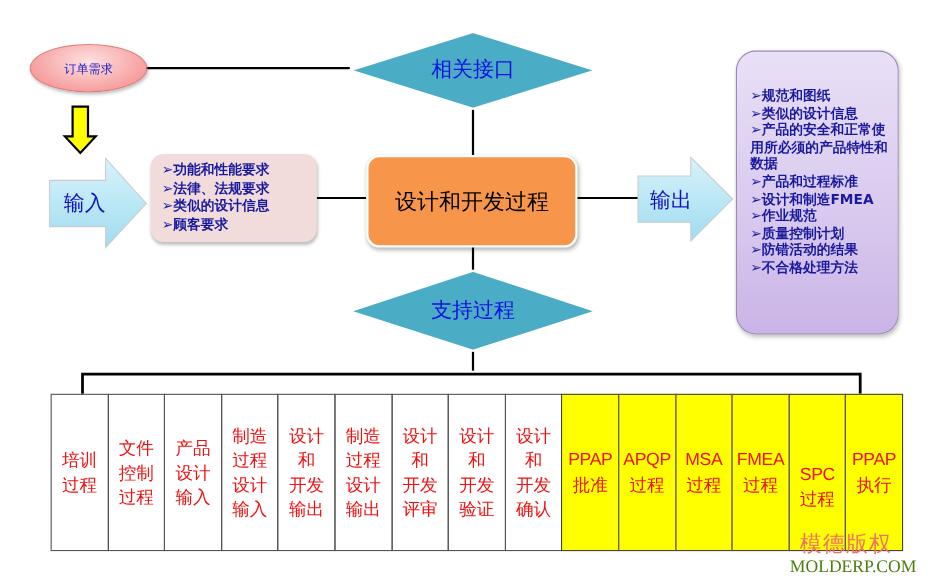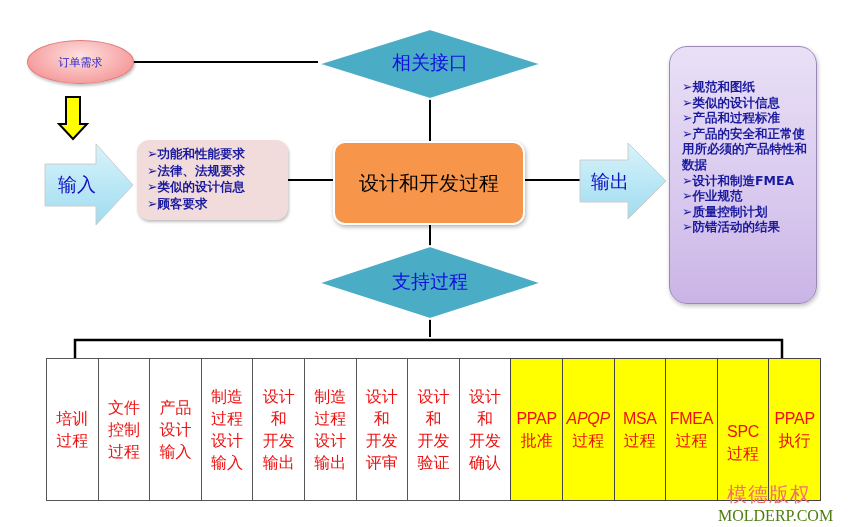--- a/index.html
+++ b/index.html
@@ -73,26 +73,27 @@
 <div class="abs input-box">
   <div>➢功能和性能要求</div>
   <div>➢法律、法规要求</div>
   <div>➢类似的设计信息</div>
   <div>➢顾客要求</div>
 </div>
 
 <div class="abs output-box">
   <div>➢规范和图纸</div>
   <div>➢类似的设计信息</div>
+  <div>➢产品的安全和正常使用所必须的产品特性和数据</div>
   <div>➢产品和过程标准</div>
-  <div>➢产品的安全和正常使用所必须的产品特性和数据</div>
   <div>➢设计和制造FMEA</div>
   <div>➢作业规范</div>
   <div>➢质量控制计划</div>
   <div>➢防错活动的结果</div>
+  <div>➢不合格处理方法</div>
 </div>
 
 <div class="abs table" id="support-table">
     <div class="cell">
       <div>
         <span style="display: block;">培训</span>
         <span style="display: block;">过程</span>
       </div>
     </div>
     <div class="cell">
@@ -158,21 +159,21 @@
       </div>
     </div>
     <div class="cell y">
       <div>
         <span class="en" style="display: block;">PPAP</span>
         <span style="display: block;">批准</span>
       </div>
     </div>
     <div class="cell y">
       <div>
-        <span class="en" style="display: block; font-style: italic;">APQP</span>
+        <span class="en" style="display: block;">APQP</span>
         <span style="display: block;">过程</span>
       </div>
     </div>
     <div class="cell y">
       <div>
         <span class="en" style="display: block;">MSA</span>
         <span style="display: block;">过程</span>
       </div>
     </div>
     <div class="cell y">

